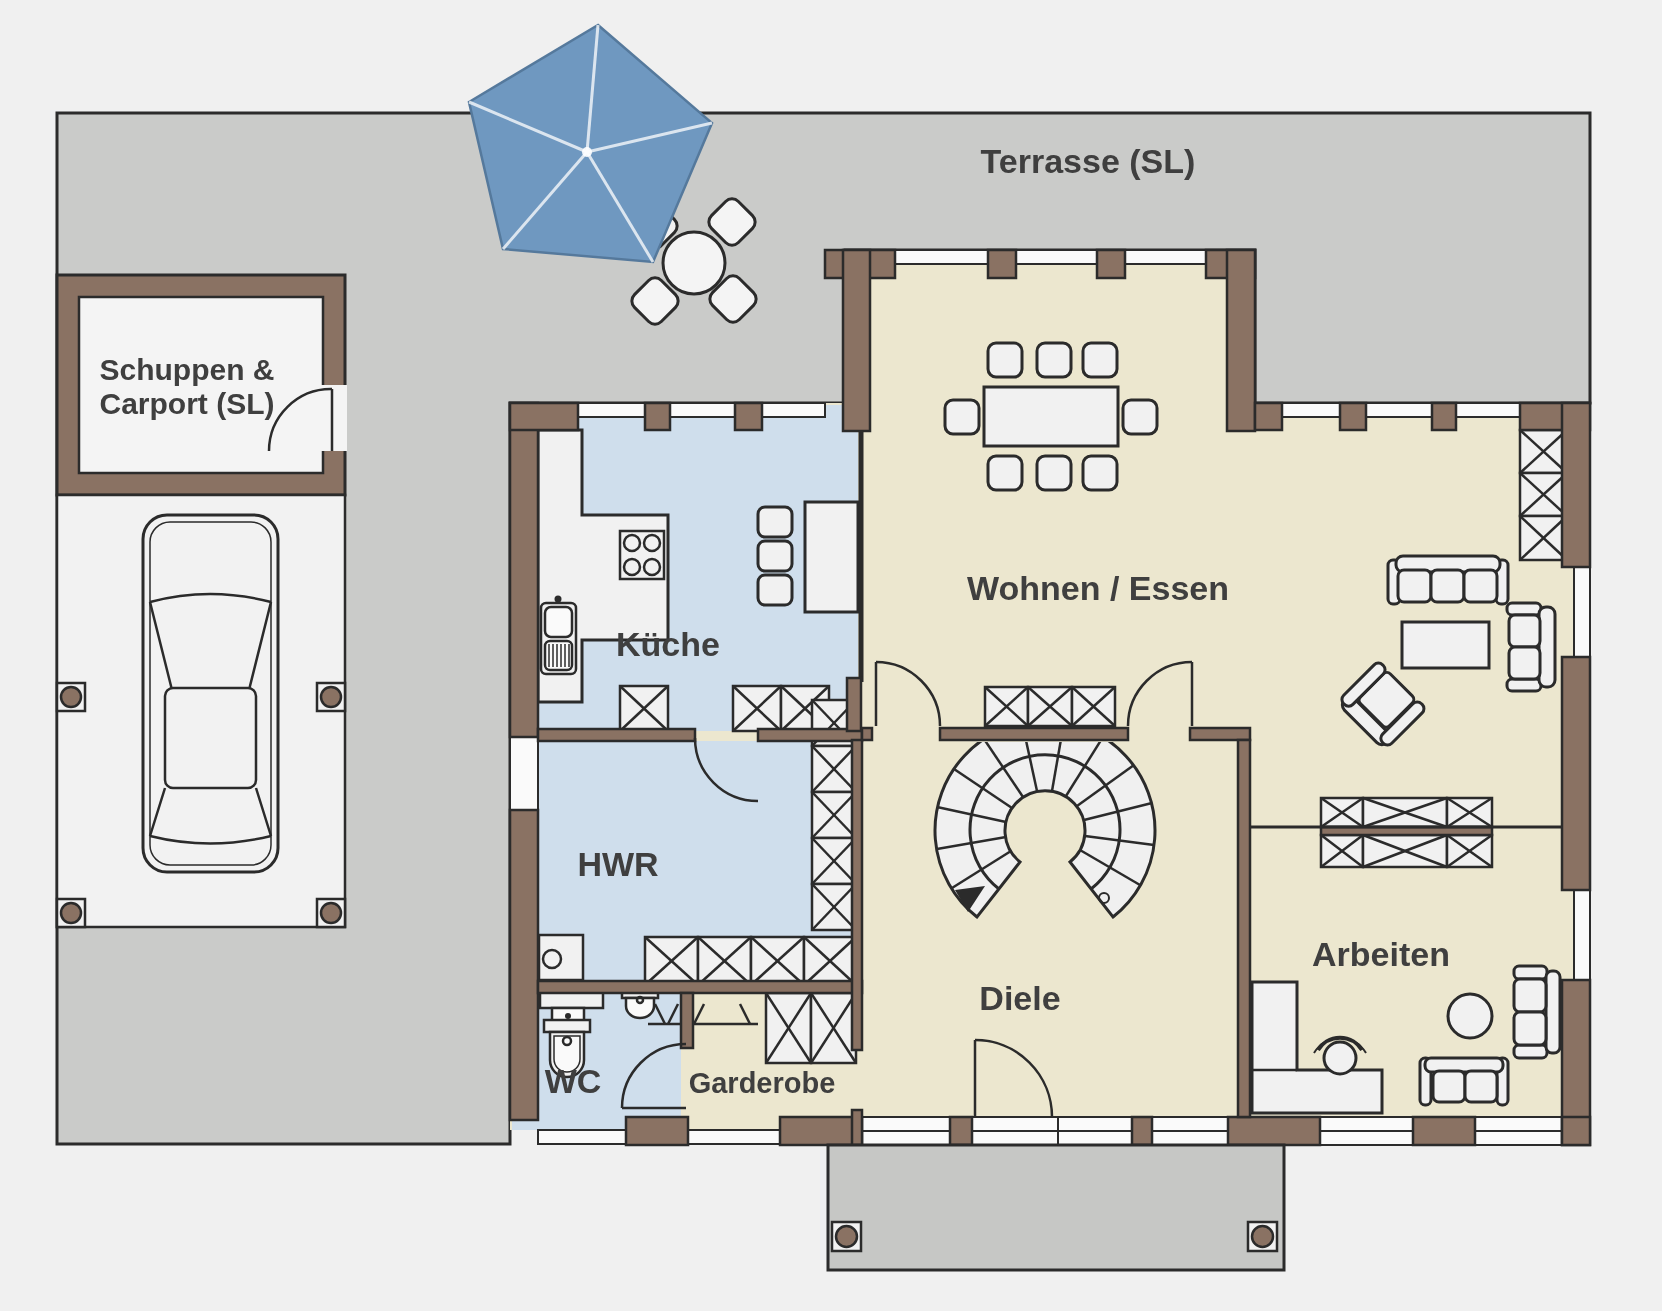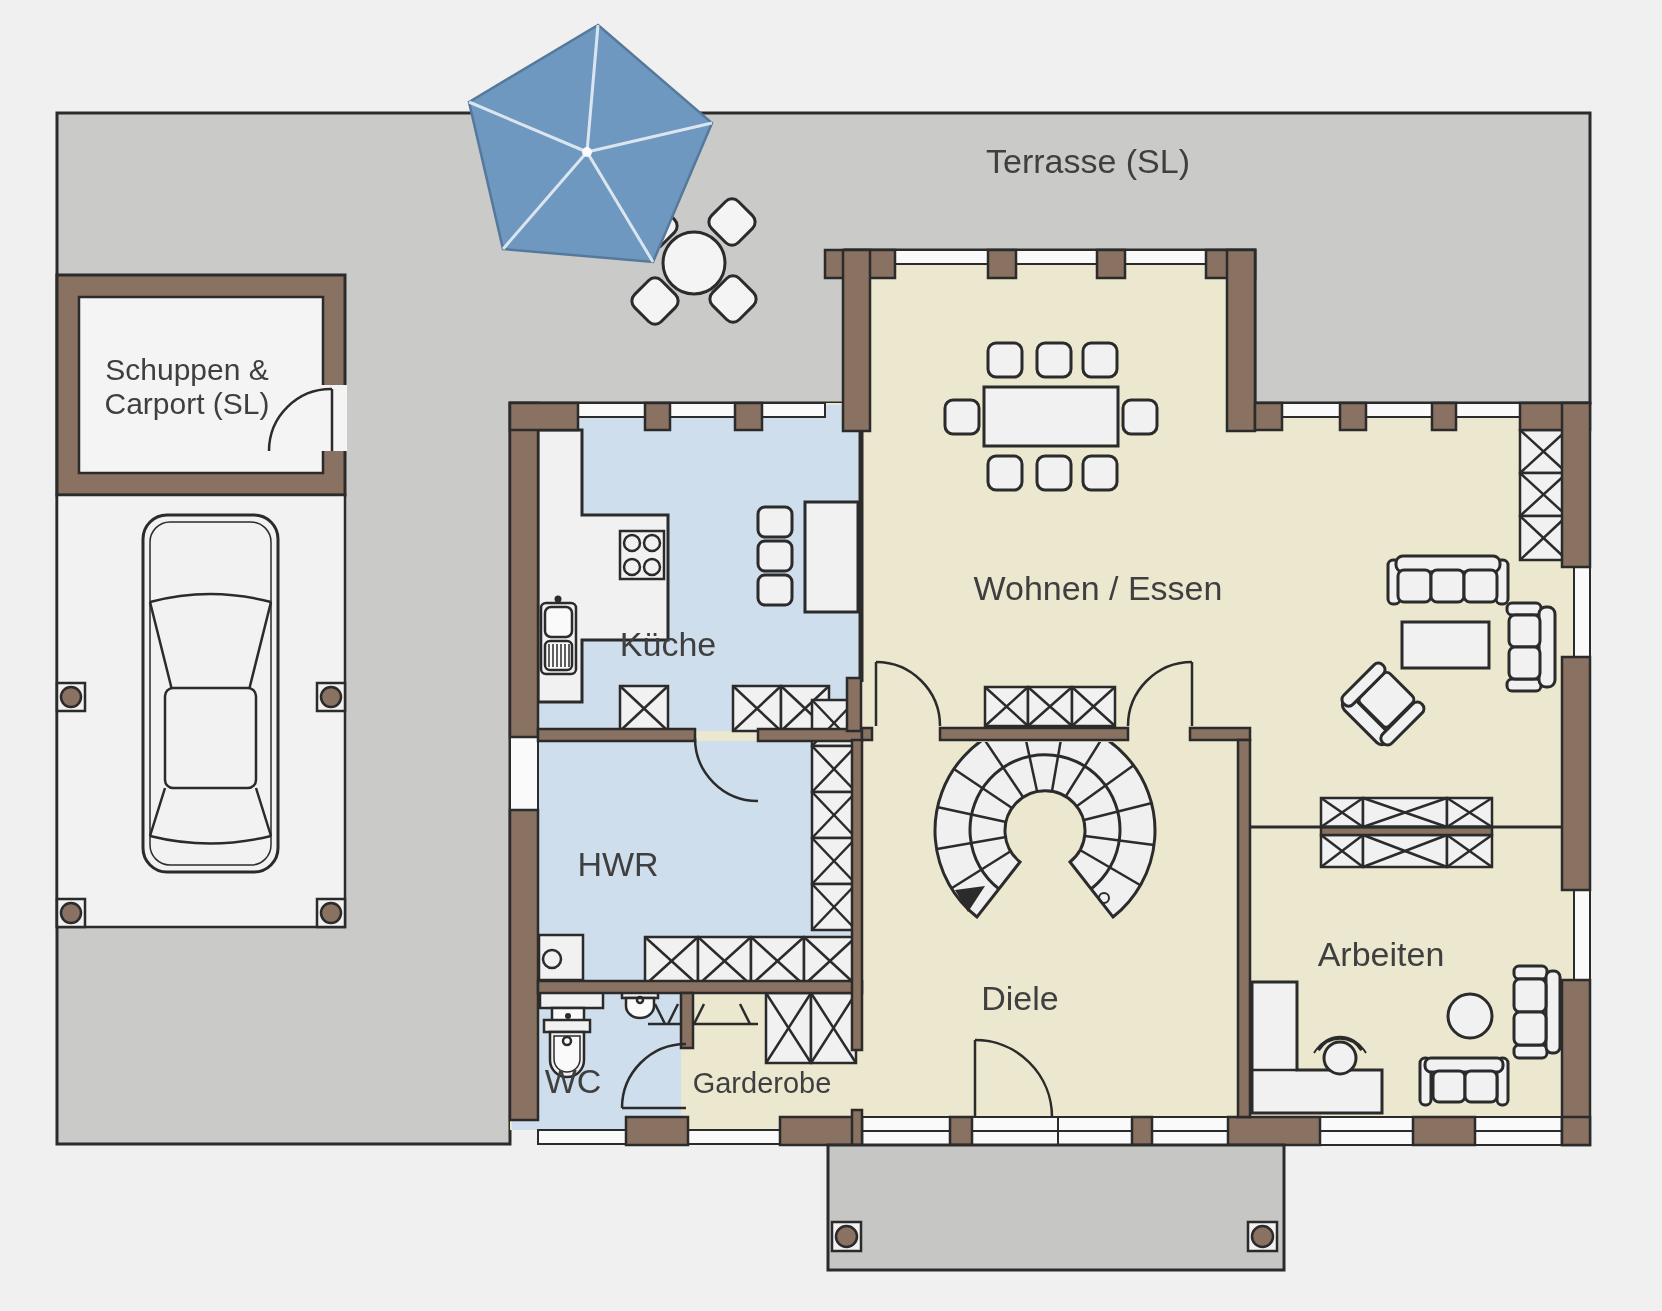--- a/index.html
+++ b/index.html
@@ -1,17 +1,17 @@
 <!DOCTYPE html>
 <html><head>
 <meta charset="utf-8">
 <style>
   html,body{margin:0;padding:0;background:#f0f0f0;}
   .stage{position:relative;width:1662px;height:1311px;background:#f0f0f0;overflow:hidden;
-         font-family:"Liberation Sans", sans-serif;}
+         font-family:"Liberation Sans", sans-serif;font-weight:bold;}
   svg{display:block}
   .room-label{font-family:"Liberation Sans", sans-serif; fill:#3f3f3f;}
   .fs34{font-size:34px} .fs30{font-size:30px} .fs29{font-size:29px}
   text{user-select:none}
 </style>
 </head>
 <body>
 
 <div class="stage">
 <svg width="1662" height="1311" viewBox="0 0 1662 1311">

